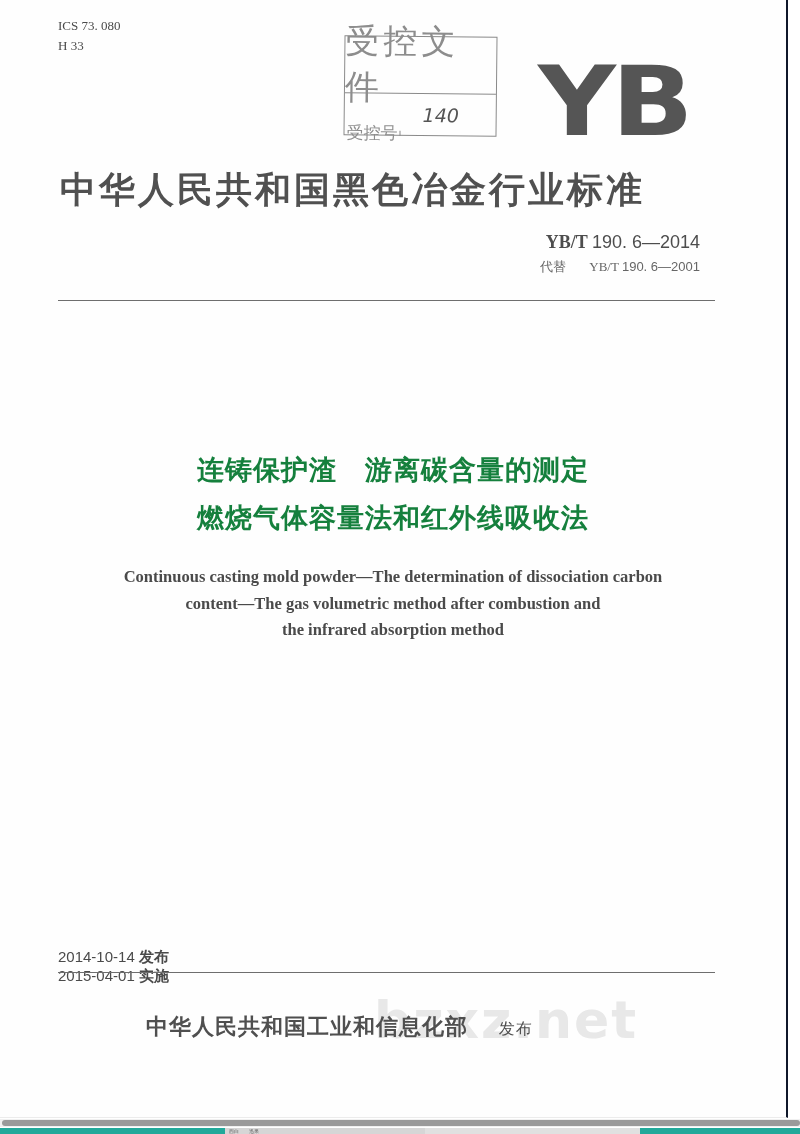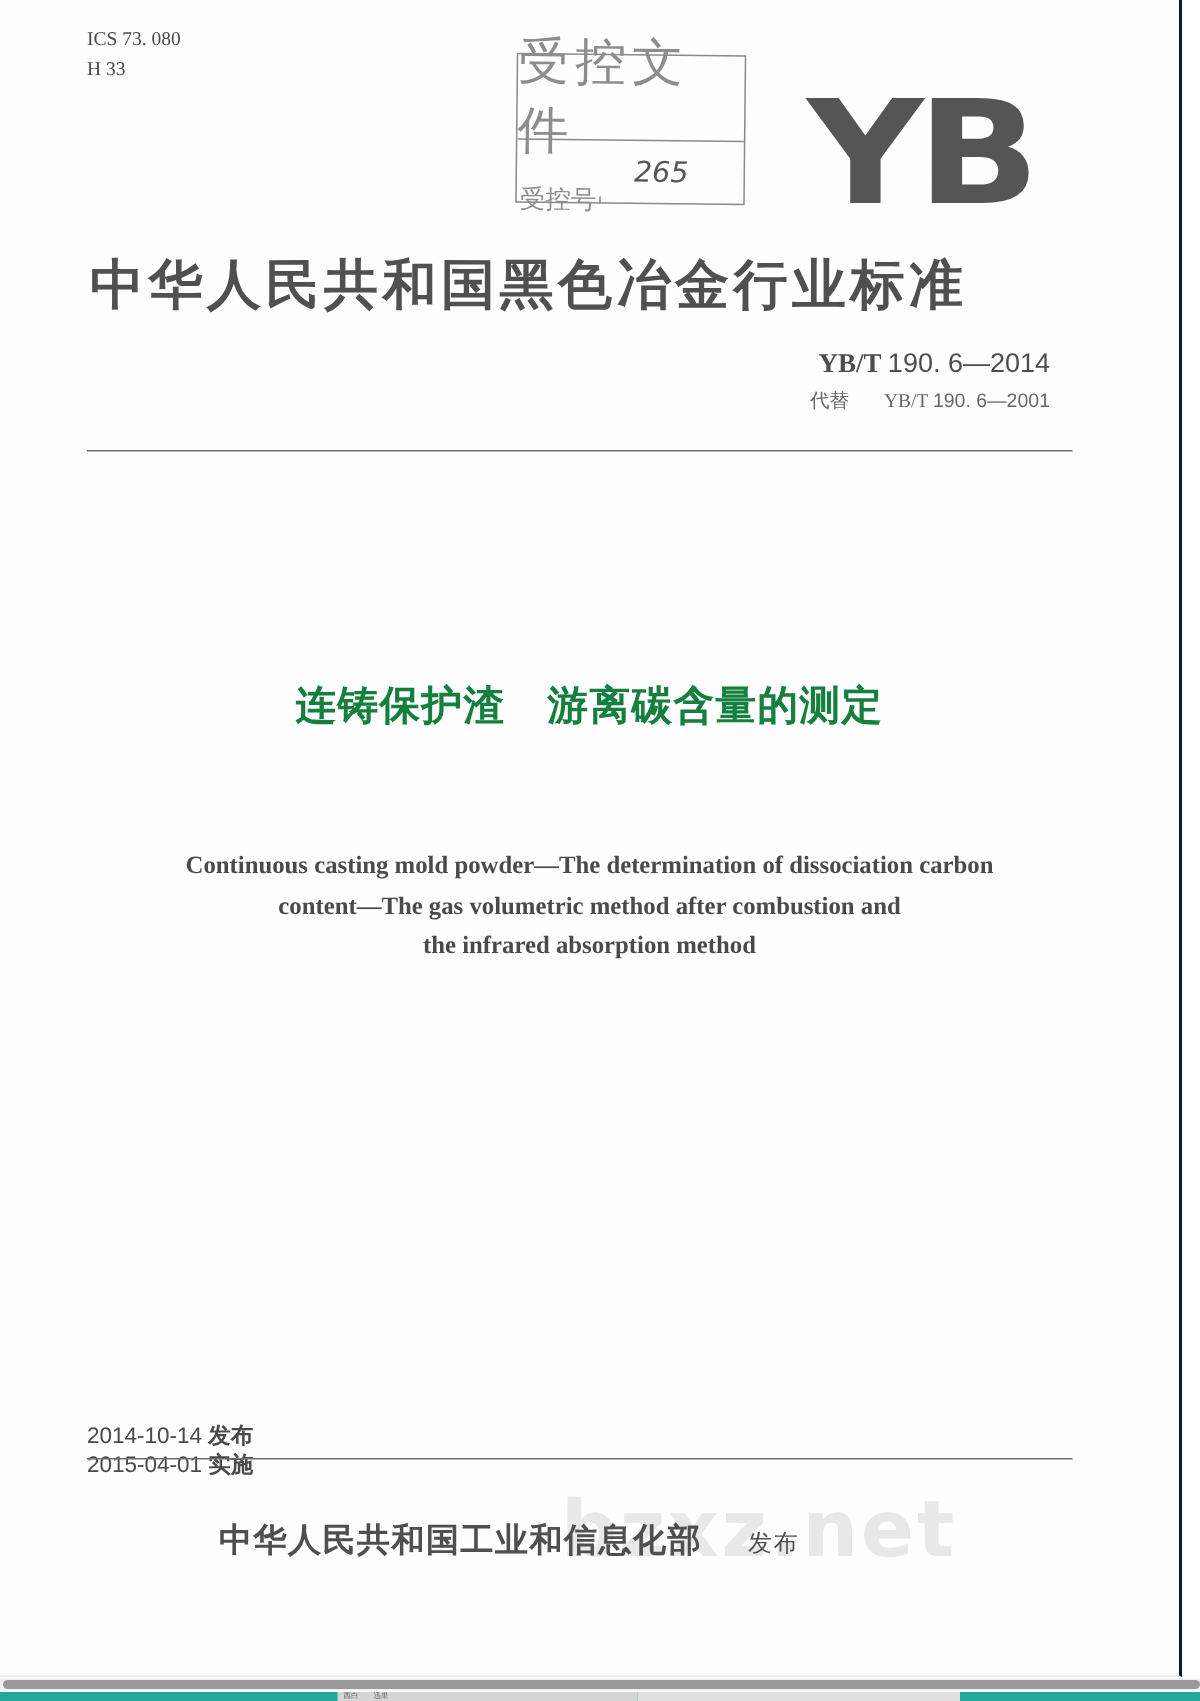--- a/index.html
+++ b/index.html
@@ -82,41 +82,42 @@
 
   <div class="ics">
     <div>ICS 73. 080</div>
     <div>H 33</div>
   </div>
 
   <div class="stamp">
     <div class="top">受控文件</div>
     <div class="bottom">
       <div class="lbl">受控号</div>
-      <div class="num">265</div>
+      <div class="num">140</div>
     </div>
   </div>
 
   <div class="logo">YB</div>
 
   <div class="org-title">中华人民共和国黑色冶金行业标准</div>
 
   <div class="std-no">
     <span>YB/T</span>
     <span class="num">190. 6—2014</span>
   </div>
   <div class="replace">
     <span class="cn">代替</span>
     <span>YB/T</span>
     <span class="num">190. 6—2001</span>
   </div>
 
   <div class="rule-top"></div>
 
   <div class="title-cn t1">连铸保护渣　游离碳含量的测定</div>
+  <div class="title-cn t2">燃烧气体容量法和红外线吸收法</div>
 
   <div class="title-en">
     <div>Continuous casting mold powder—The determination of dissociation carbon</div>
     <div>content—The gas volumetric method after combustion and</div>
     <div>the infrared absorption method</div>
   </div>
 
   <div class="watermark">bzxz.net</div>
 
   <div class="dates">

